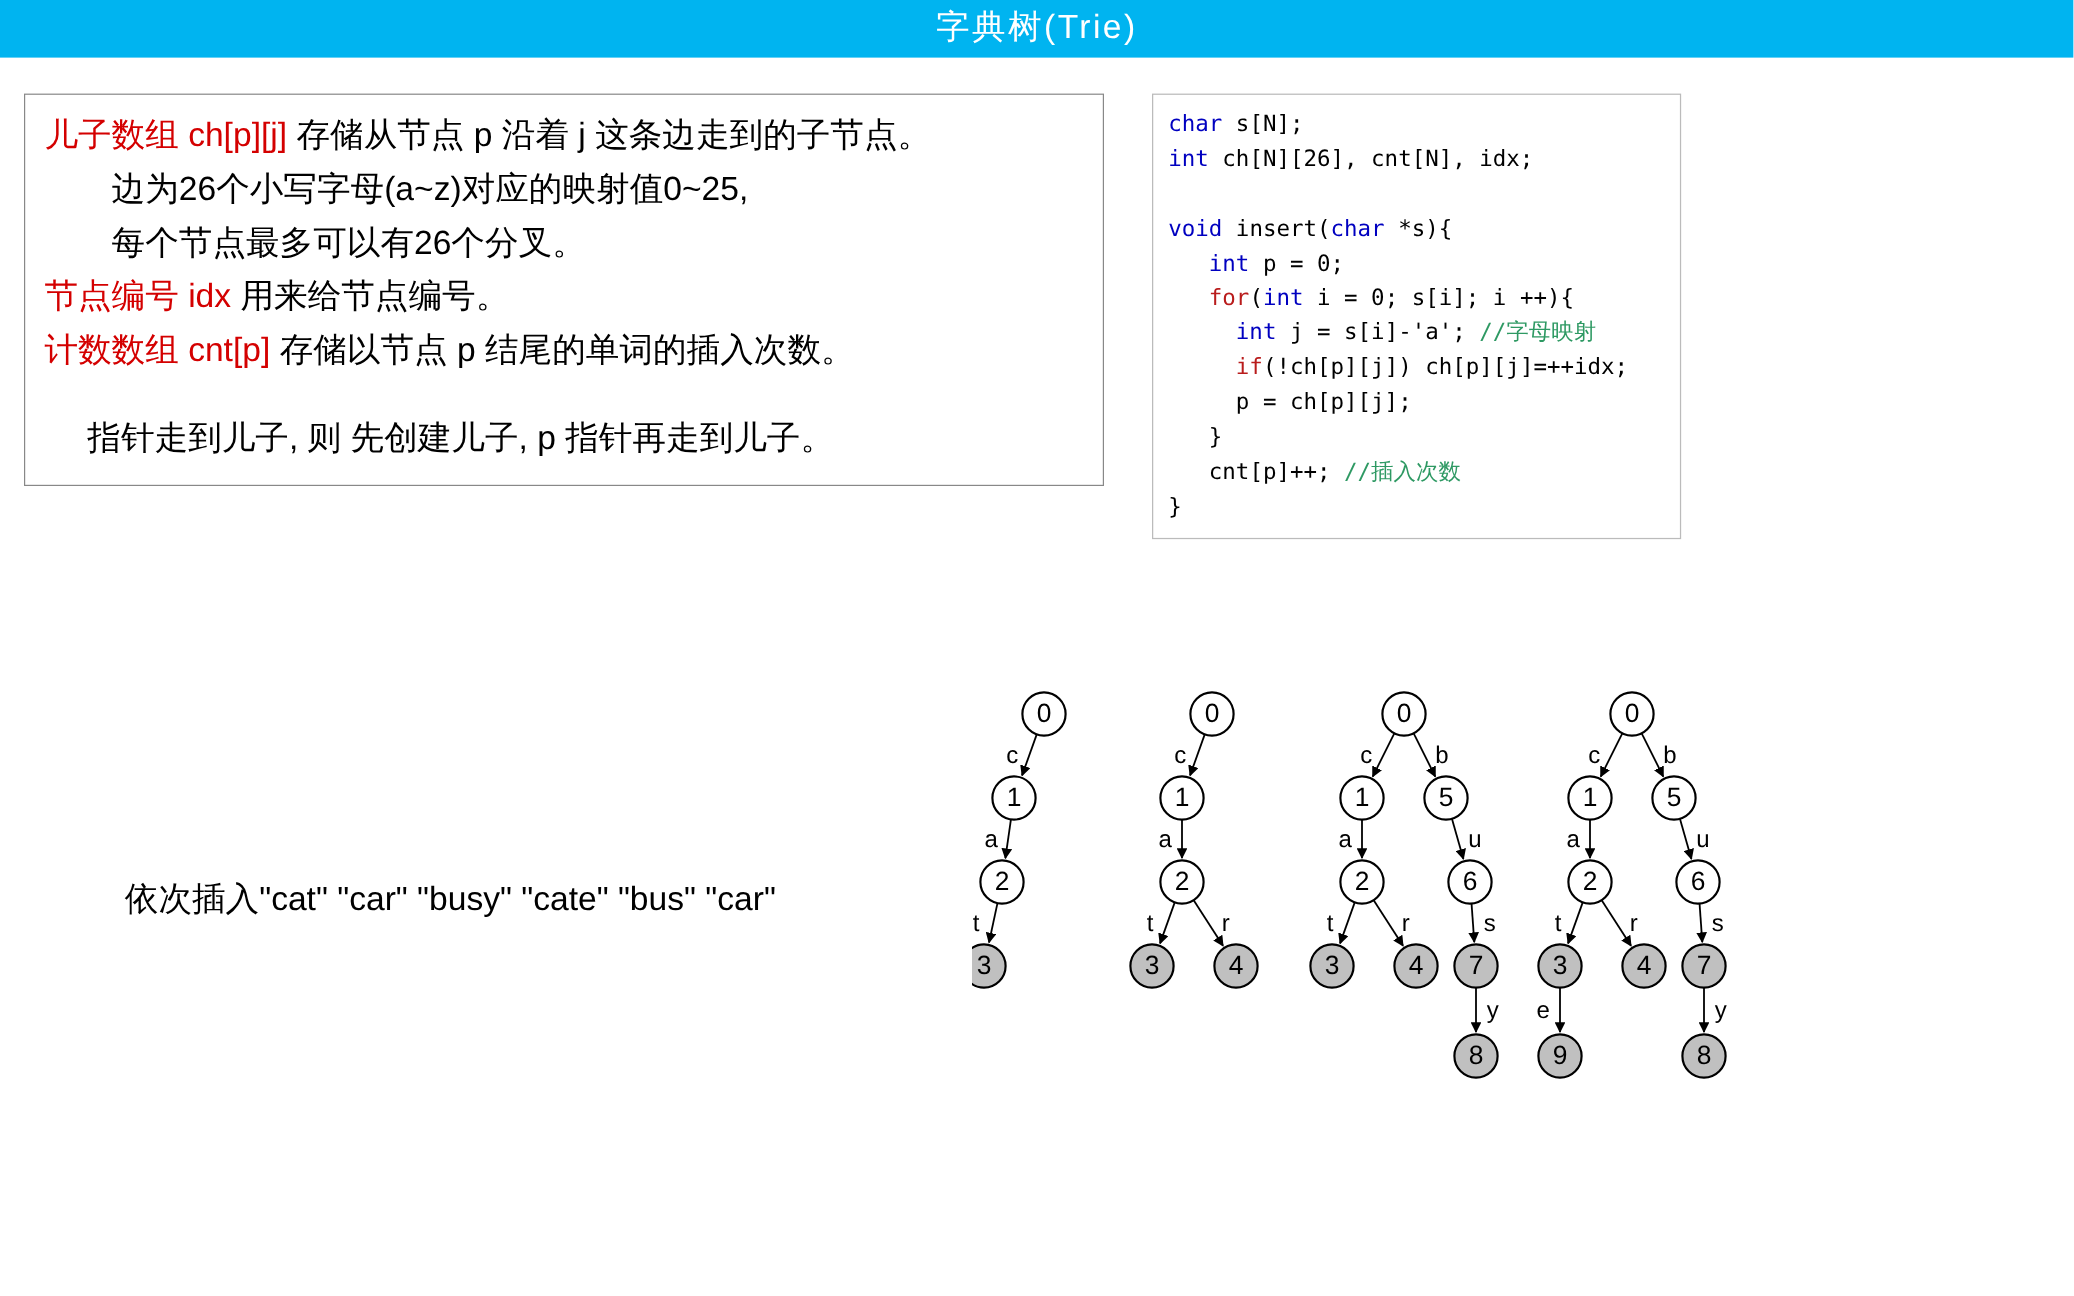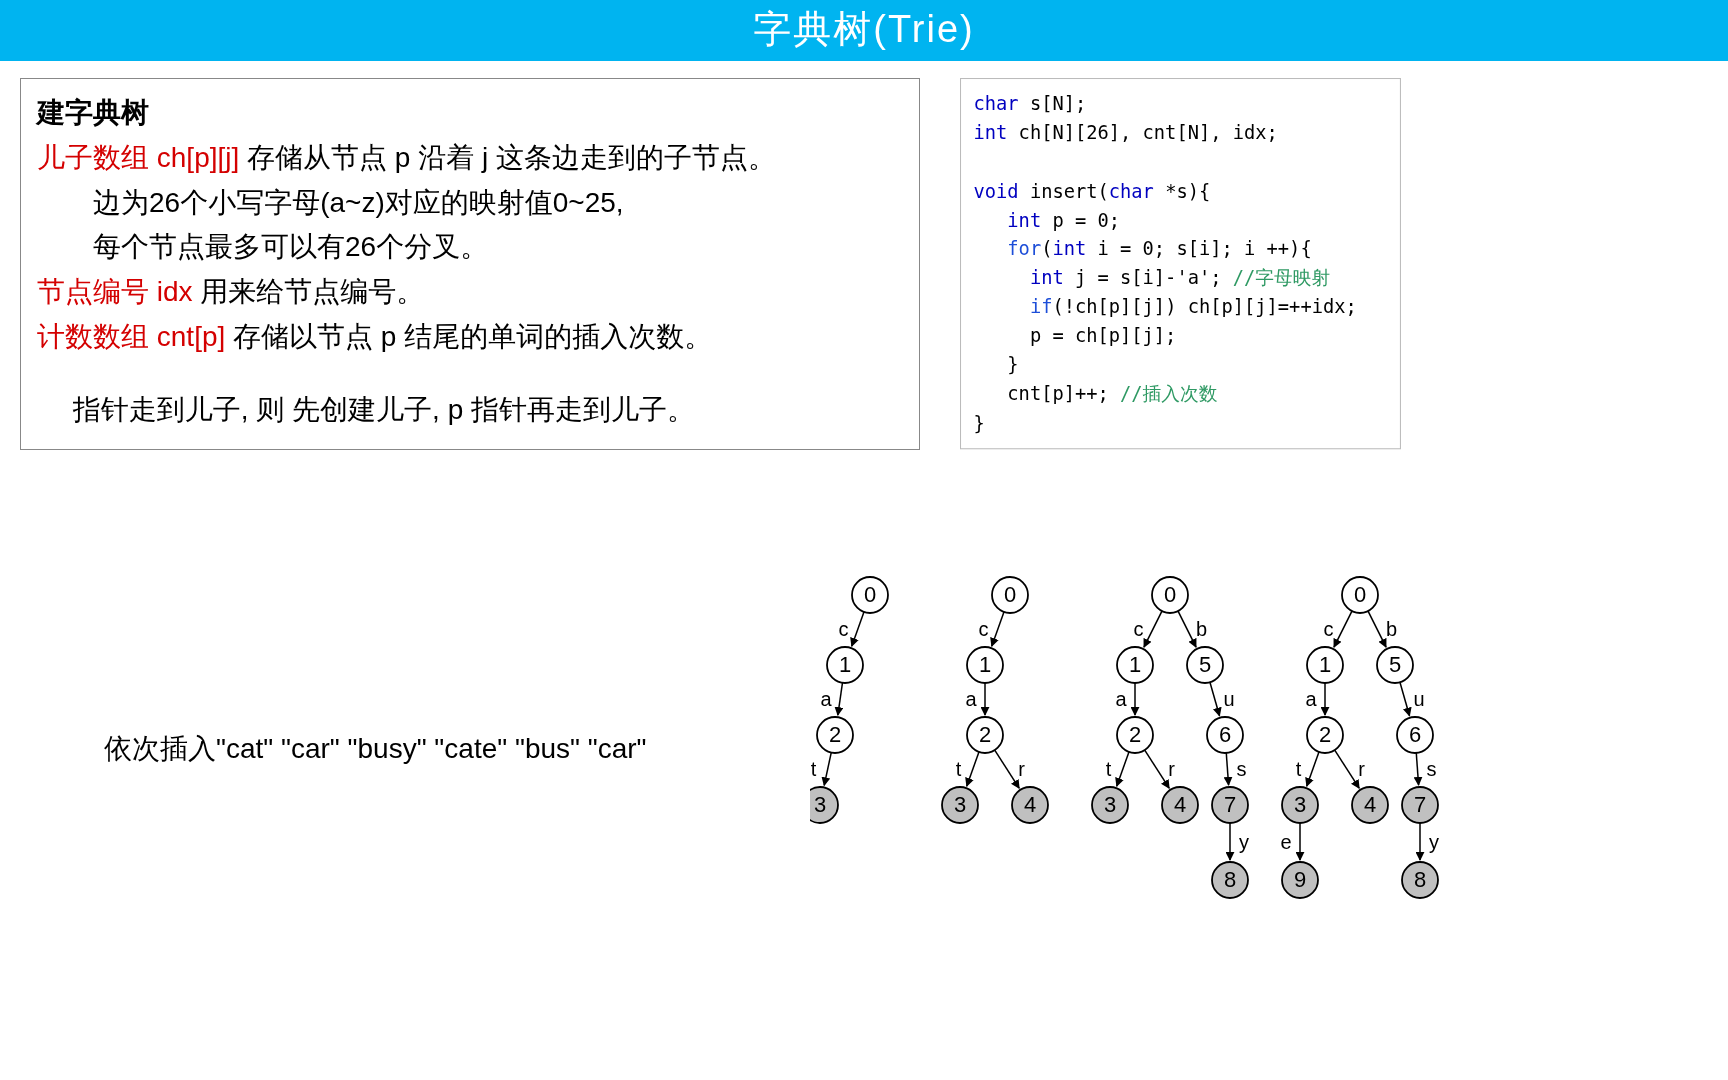--- a/index.html
+++ b/index.html
@@ -1,35 +1,34 @@
 <!DOCTYPE html>
 <html><head>
 <meta charset="utf-8">
 <style>
   * { margin: 0; padding: 0; box-sizing: border-box; }
   body { font-family: "Microsoft YaHei", Arial, sans-serif; background: #fff; width: 1728px; height: 1080px; position: relative; overflow: hidden; }
-  .header { background: #00b4f0; color: #fff; text-align: center; font-size: 38px; padding: 4px 0 6px 0; letter-spacing: 2px; }
+  .header { background: #00b4f0; color: #fff; text-align: center; font-size: 28px; padding: 4px 0 6px 0; letter-spacing: 2px; }
   .left-box { position: absolute; left: 20px; top: 78px; width: 900px; border: 1px solid #888; padding: 12px 16px 16px 16px; font-size: 28px; line-height: 1.6; }
   .left-box .hl { color: #d40000; }
   .insert-line { position: absolute; left: 104px; top: 730px; font-size: 28px; }
   .code-box { position: absolute; left: 960px; top: 78px; width: 424px; border: 1px solid #bbb; padding: 10px 12px; font-family: "Consolas", monospace; font-size: 18px; line-height: 1.55; background: #fff; transform: scale(1.04); transform-origin: top left; }
   .kw-type { color: #0000c0; }
-  .kw-ctrl { color: #1d4ed8; }
+  .kw-ctrl { color: #b91c1c; }
   .cmt { color: #2e9963; }
   .svg-area { position: absolute; left: 810px; top: 570px; }
   svg text { font-family: Arial, sans-serif; font-size: 22px; }
   svg .lbl { font-size: 20px; }
 </style>
 </head>
 <body>
 
 <div class="header">字典树(Trie)</div>
 
 <div class="left-box">
-  <div><b>建字典树</b></div>
   <div><span class="hl">儿子数组 ch[p][j]</span><span> 存储从节点 p 沿着 j 这条边走到的子节点。</span></div>
   <div>　　边为26个小写字母(a~z)对应的映射值0~25,</div>
   <div>　　每个节点最多可以有26个分叉。</div>
   <div><span class="hl">节点编号 idx</span><span> 用来给节点编号。</span></div>
   <div><span class="hl">计数数组 cnt[p]</span><span> 存储以节点 p 结尾的单词的插入次数。</span></div>
   <div style="height:28px"></div>
   <div>　  指针走到儿子,  则 先创建儿子,  p 指针再走到儿子。</div>
 </div>
 
 <div class="insert-line">依次插入"cat" "car" "busy" "cate" "bus" "car"</div>

